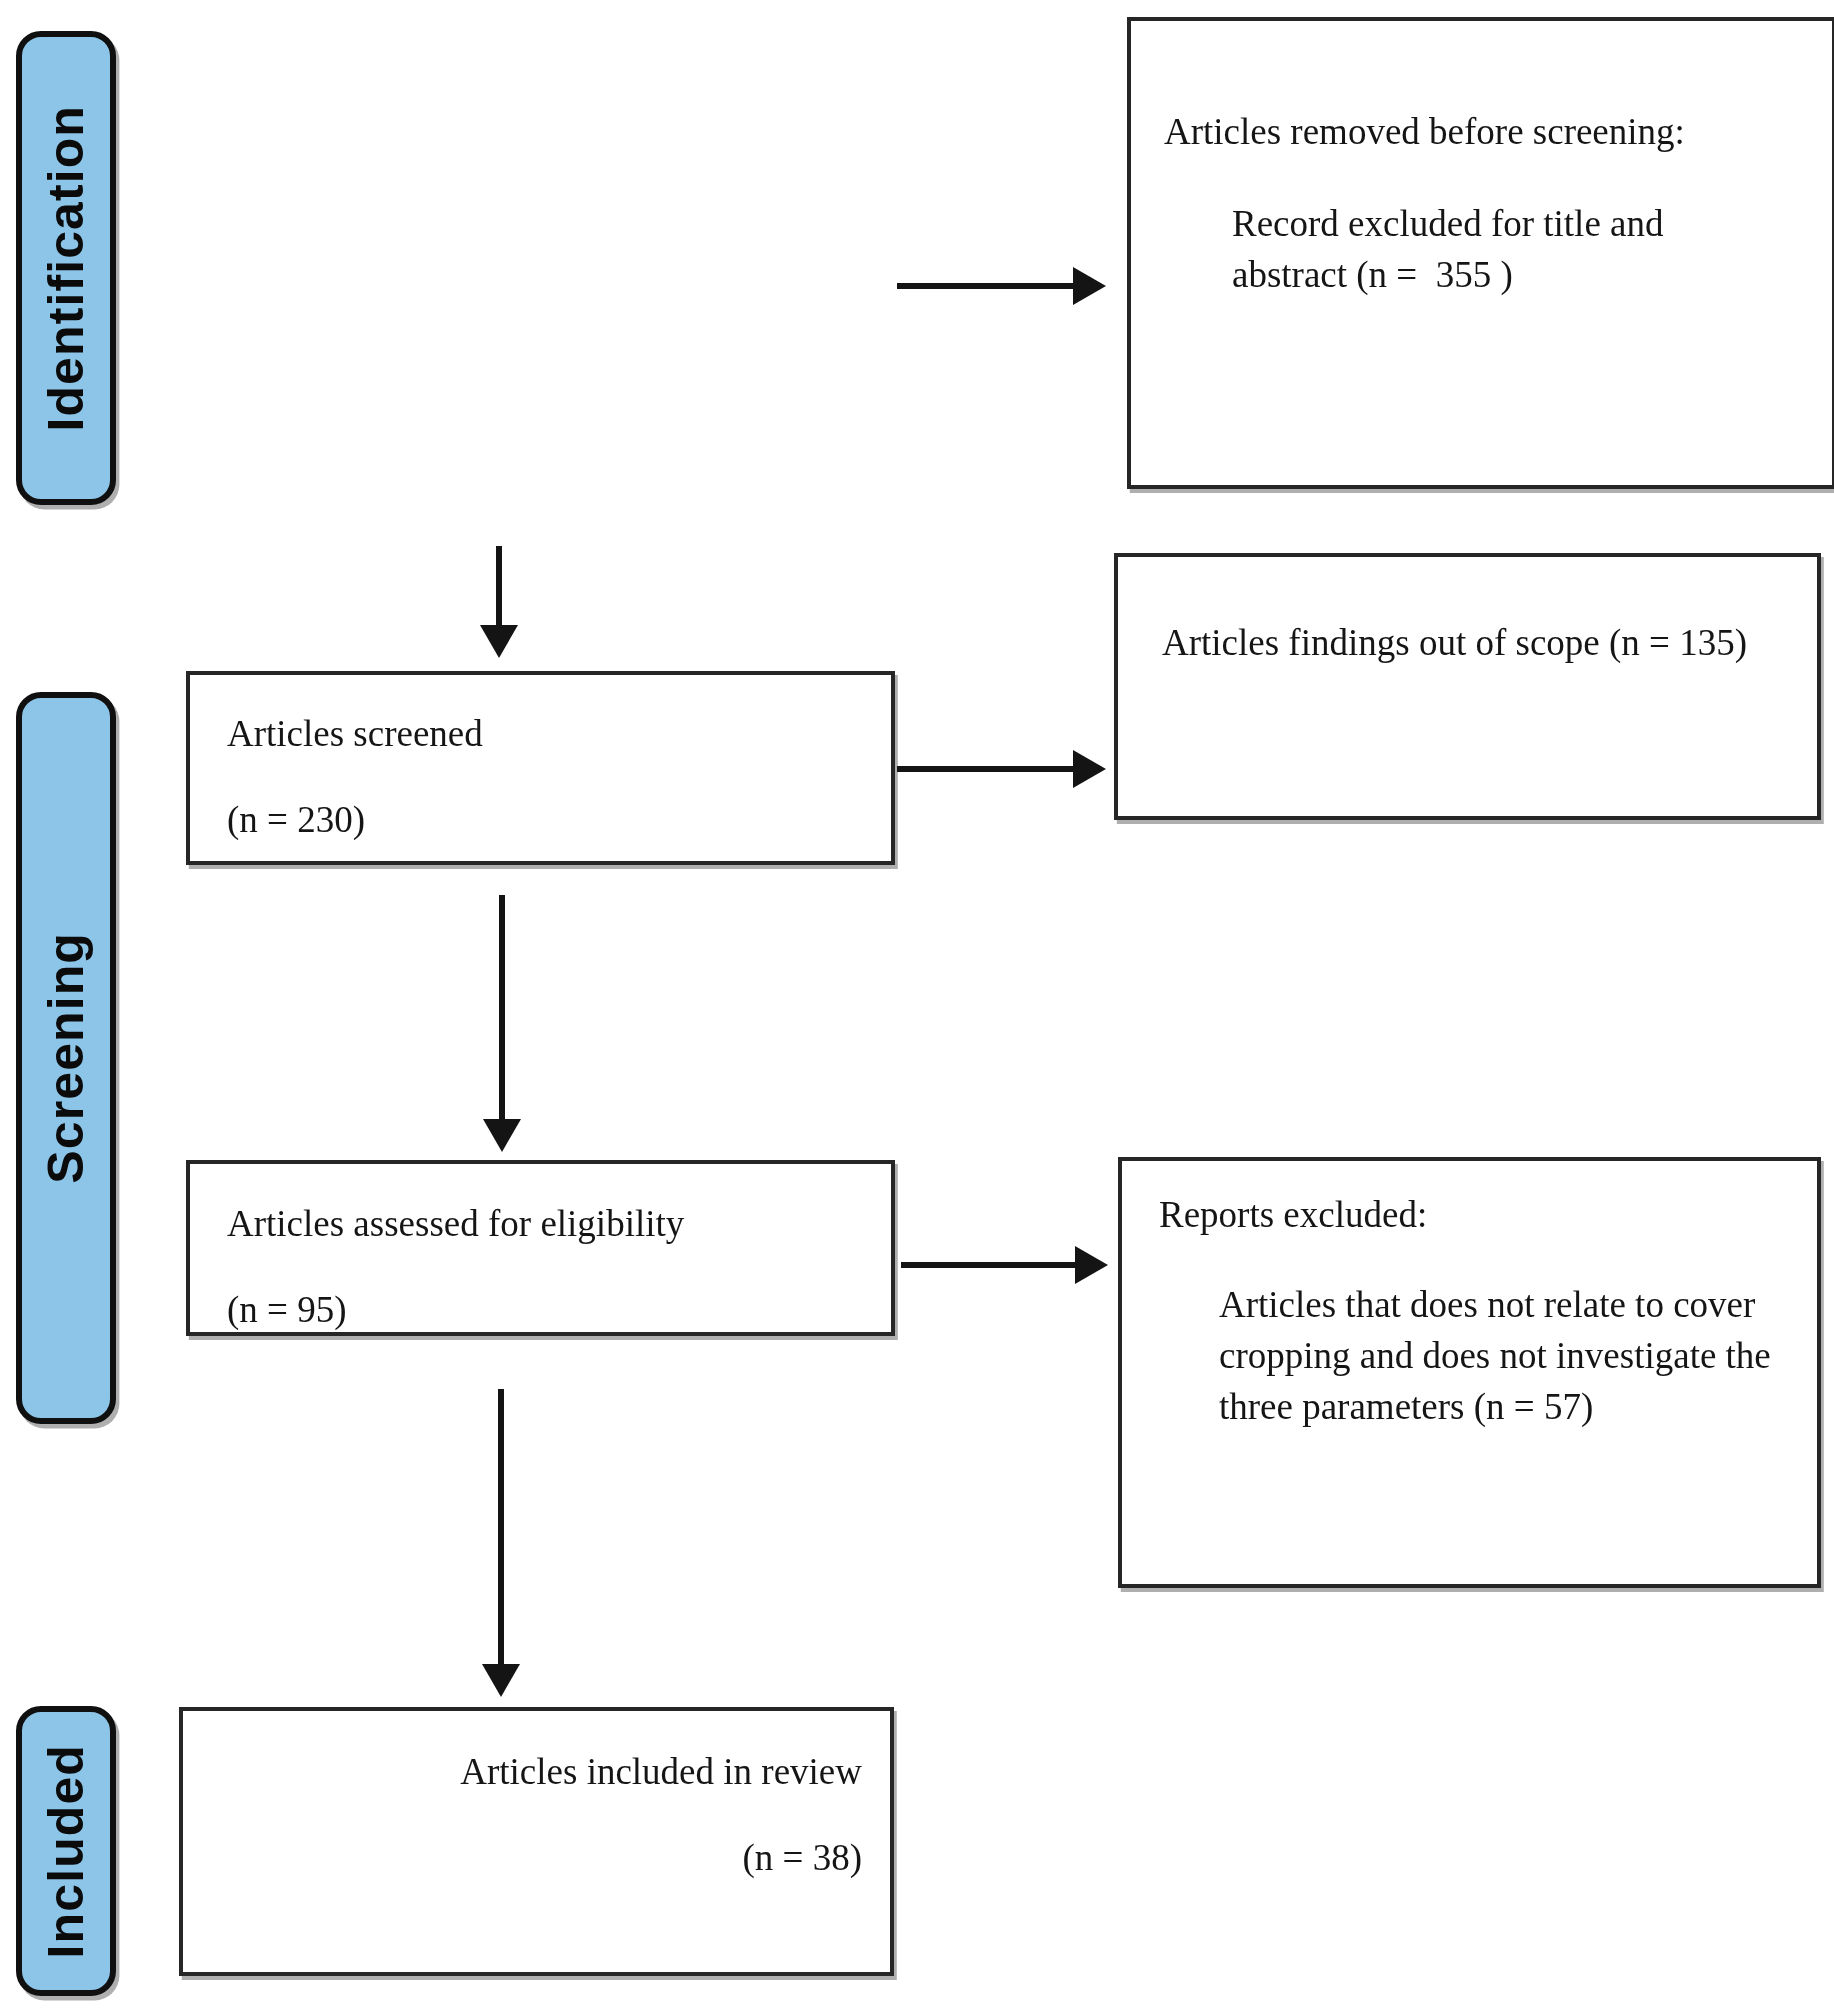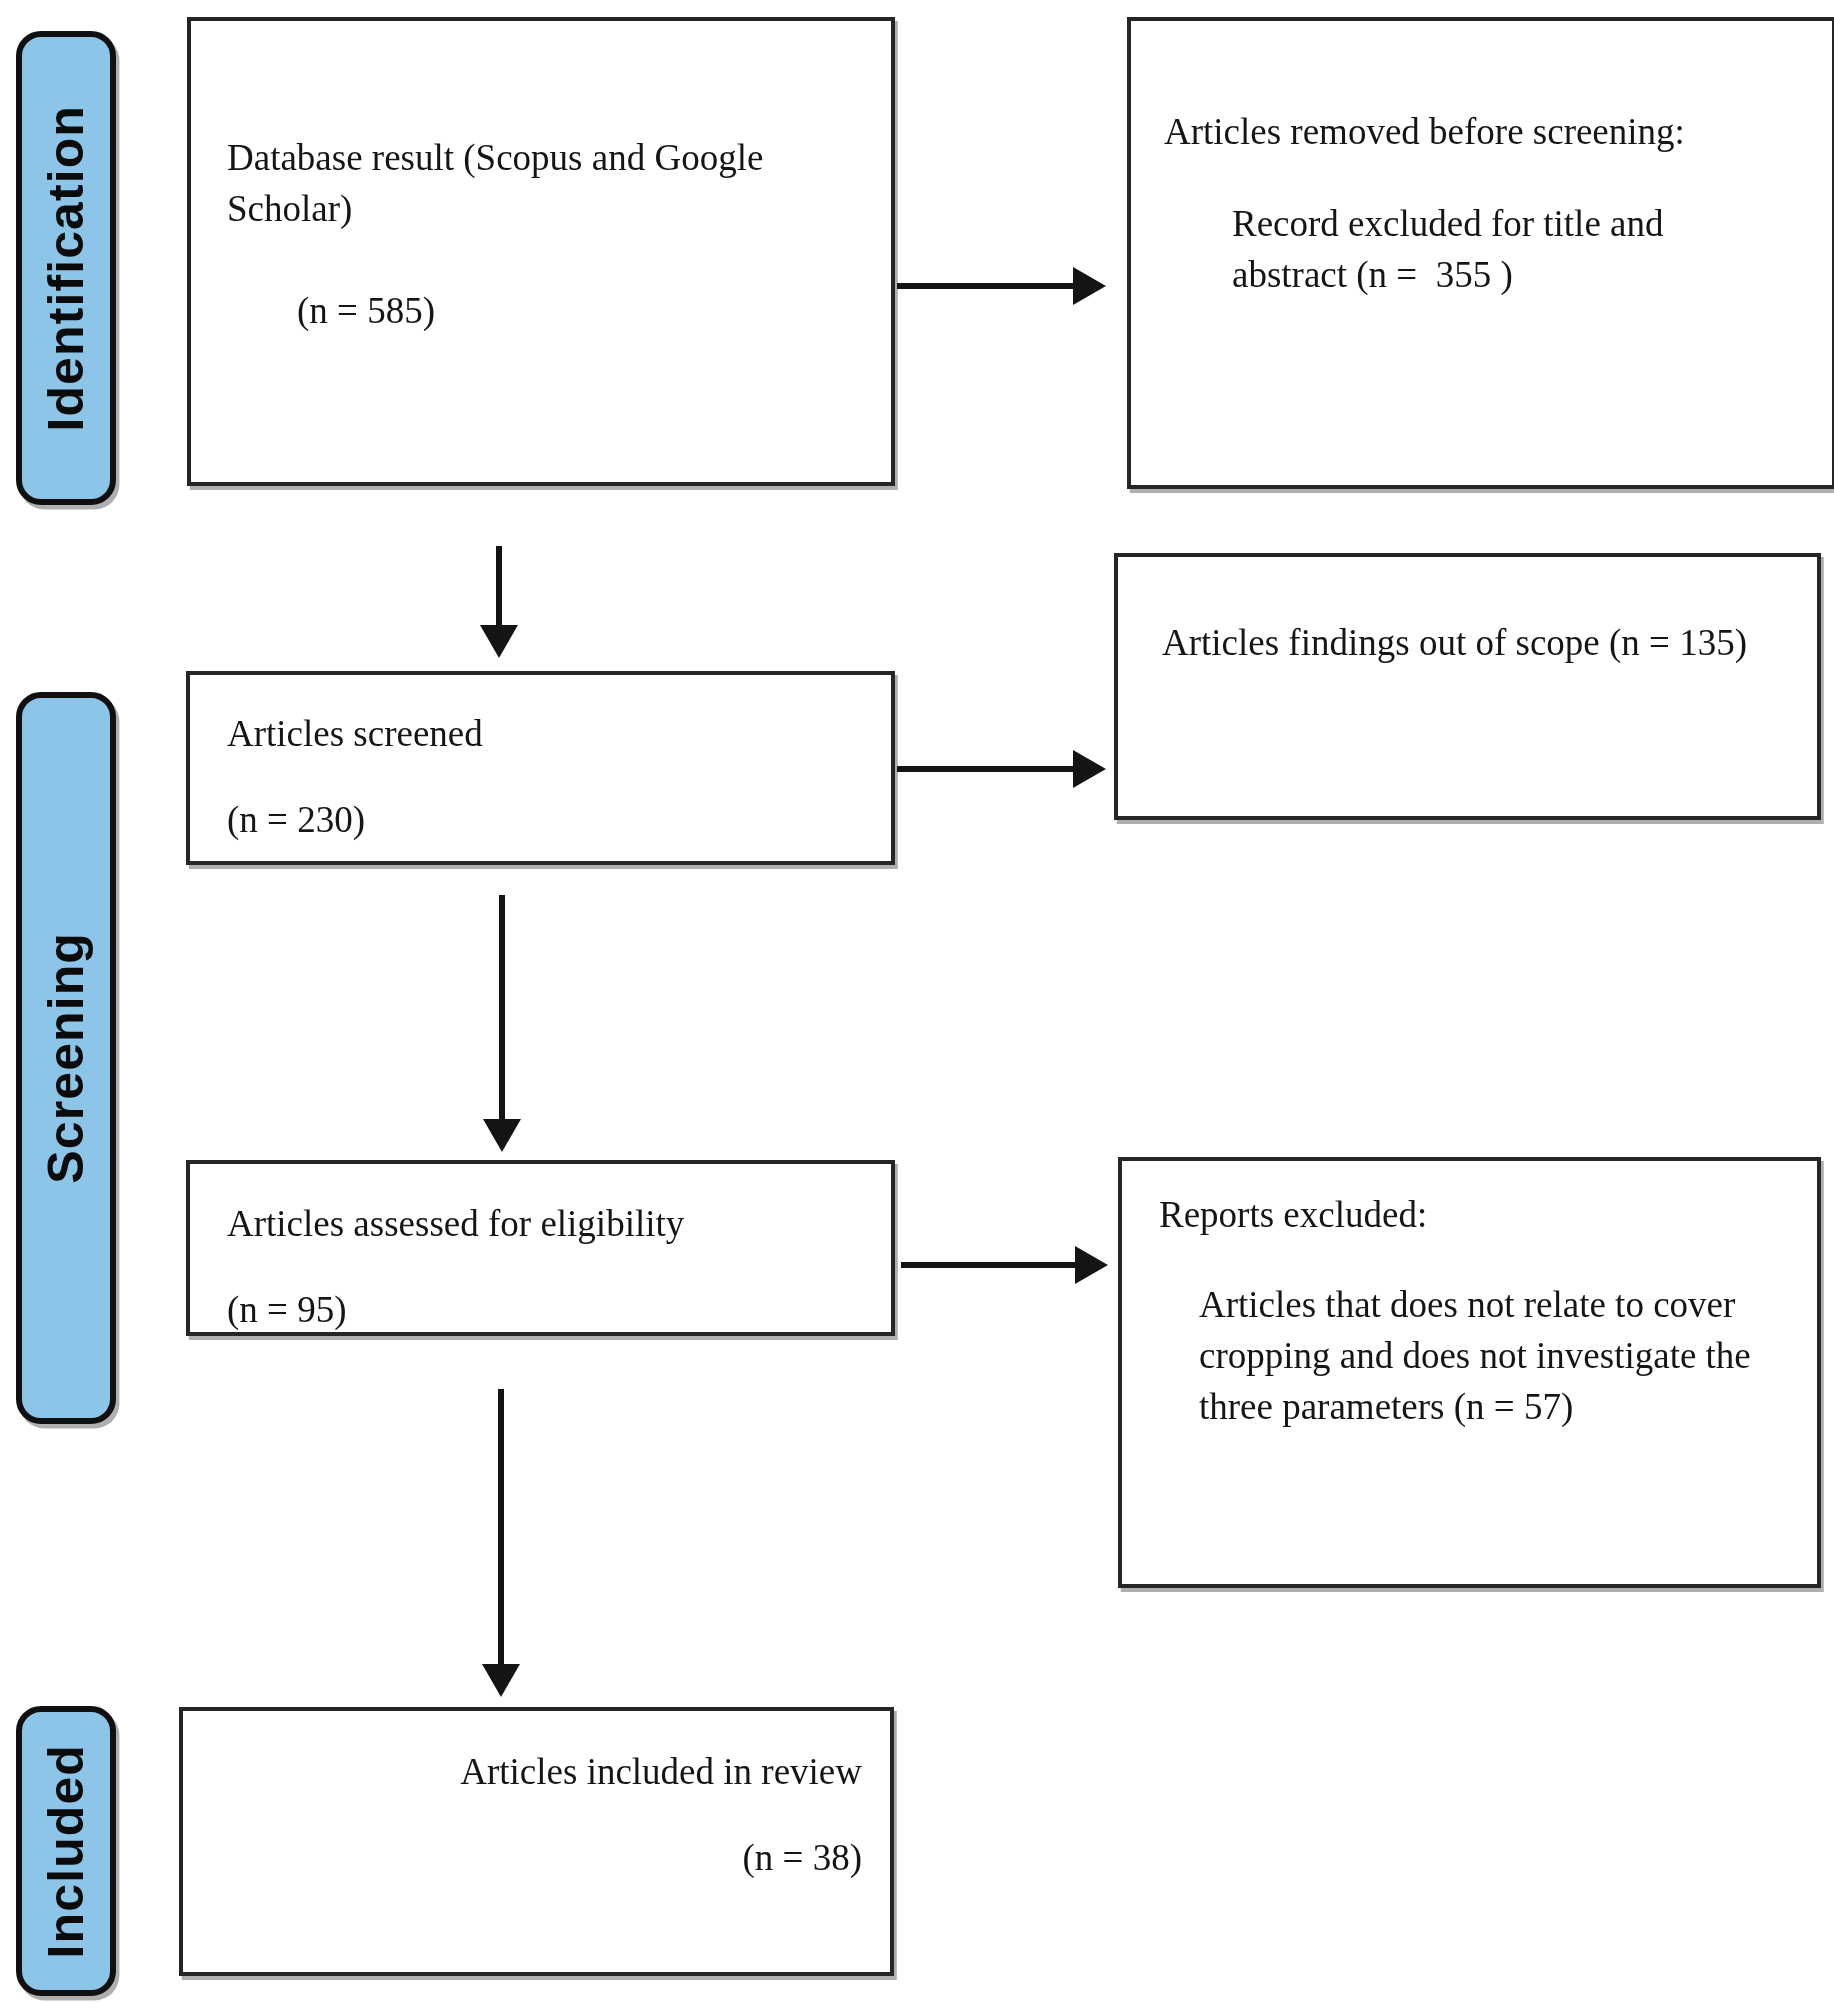--- a/index.html
+++ b/index.html
@@ -67,21 +67,21 @@
 
   .box-c { left: 186px;  top: 671px; width: 709px; height: 194px; padding: 33px 28px 0 37px; }
   .box-c .count  { margin-top: 35px; }
 
   .box-d { left: 1114px; top: 553px;  width: 707px; height: 267px; padding: 60px 23px 0 44px; }
 
   .box-e { left: 186px;  top: 1160px; width: 709px; height: 176px; padding: 34px 28px 4px 37px; }
   .box-e .count  { margin-top: 35px; }
 
   .box-f { left: 1118px; top: 1157px; width: 703px; height: 431px; padding: 28px 23px 0 37px; }
-  .box-f .detail { margin-top: 39px; margin-left: 40px; width: 567px; }
+  .box-f .detail { margin-top: 39px; margin-left: 60px; width: 567px; }
 
   .box-g { left: 179px;  top: 1707px; width: 715px; height: 269px; padding: 35px 28px 0 37px; text-align: right; }
   .box-g .count  { margin-top: 35px; }
 
   
   .varrow {
     position: absolute;
     width: 6.2px;
     background: #141414;
   }
@@ -125,24 +125,20 @@
   <div class="stage stage-identification">
     <span class="stage-label">Identification</span>
   </div>
   <div class="stage stage-screening">
     <span class="stage-label">Screening</span>
   </div>
   <div class="stage stage-included">
     <span class="stage-label">Included</span>
   </div>
 
-  <div class="fbox box-a">
-    <span class="line1">Database result (Scopus and Google Scholar)</span>
-    <span class="count">(n = 585)</span>
-  </div>
   <div class="fbox box-b">
     <span class="line1">Articles removed before screening:</span>
     <span class="detail">Record excluded for title and abstract (n =  355 )</span>
   </div>
 
   <div class="fbox box-c">
     <span class="line1">Articles screened</span>
     <span class="count">(n = 230)</span>
   </div>
   <div class="fbox box-d">

